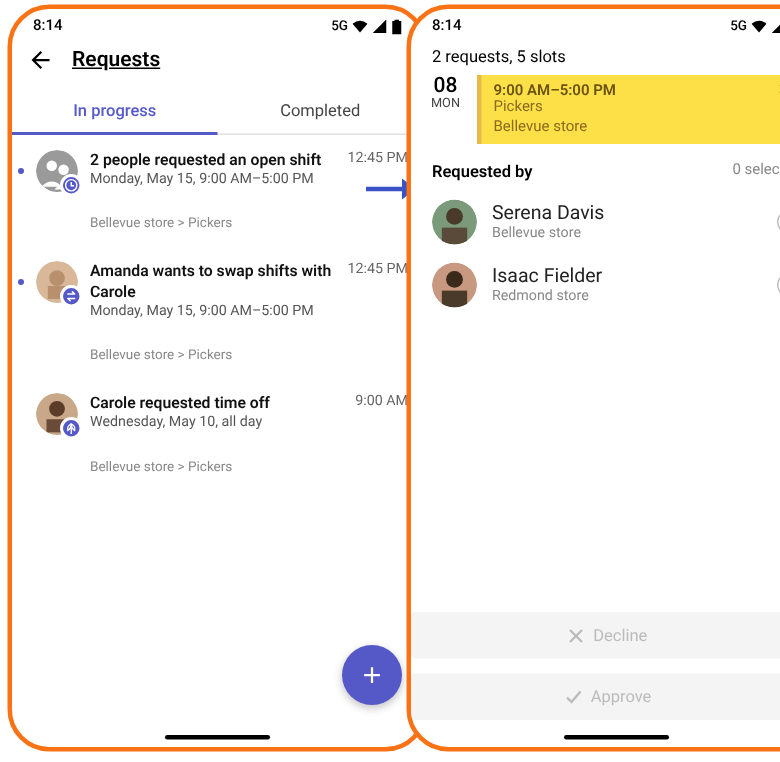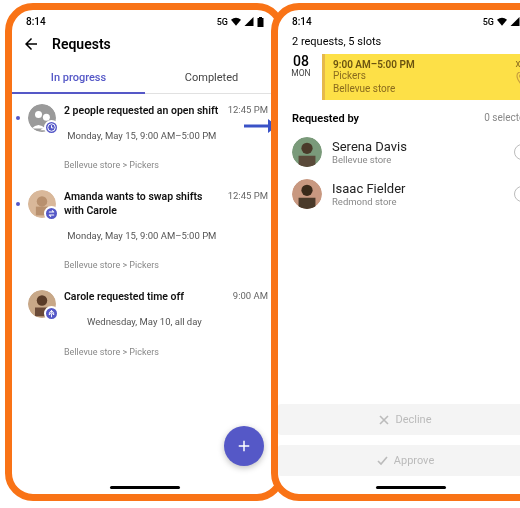--- a/index.html
+++ b/index.html
@@ -8,21 +8,21 @@
     background: #fff;
     width: 520px;
     height: 508px;
     position: relative;
     overflow: hidden;
   }
   .phone {
     position: absolute;
     width: 280px;
     height: 498px;
-    border: 7px solid #f97316;
+    border: 3px solid #f97316;
     border-radius: 28px;
     background: #fff;
     overflow: hidden;
   }
   .phone-left { left: 5px; top: 3px; }
   .phone-right { left: 271px; top: 3px; }
 
   .status-bar {
     display: flex;
     align-items: center;
@@ -32,21 +32,21 @@
     font-weight: 500;
   }
   .status-icons { display: flex; gap: 3px; align-items: center; font-size: 9px; }
 
   .header {
     display: flex;
     align-items: center;
     padding: 6px 12px 10px 10px;
     gap: 12px;
   }
-  .header-title { font-size: 14px; font-weight: 600; }
+  .header-title { font-size: 14px; font-weight: 600; text-decoration: underline; }
 
   .tabs {
     display: flex;
     border-bottom: 1px solid #e1e1e1;
     justify-content: center;
   }
   .tab {
     flex: 1;
     text-align: center;
     padding: 8px 0 9px 0;
@@ -75,21 +75,21 @@
   .avatar-wrap { position: relative; width: 28px; height: 28px; flex-shrink: 0; }
   .avatar { width: 28px; height: 28px; border-radius: 50%; }
   .badge-icon {
     position: absolute; right: -3px; bottom: -3px;
     width: 15px; height: 15px; border-radius: 50%;
     border: 2px solid #fff;
     display: flex; align-items: center; justify-content: center;
   }
   .req-body { flex: 1; min-width: 0; }
   .req-title { font-size: 10.5px; font-weight: 600; color: #111; line-height: 1.25; }
-  .req-sub { font-size: 9.5px; color: #555; line-height: 1.3; margin-top: 13px; text-align: center; }
+  .req-sub { font-size: 9.5px; color: #555; line-height: 1.3; margin-top: 1px; }
   .req-meta { font-size: 9px; color: #888; margin-top: 18px; }
   .req-time { font-size: 9.5px; color: #666; flex-shrink: 0; }
 
   .fab {
     position: absolute;
     right: 14px; bottom: 28px;
     width: 40px; height: 40px;
     border-radius: 50%;
     background: #5558c7;
     color: #fff;

